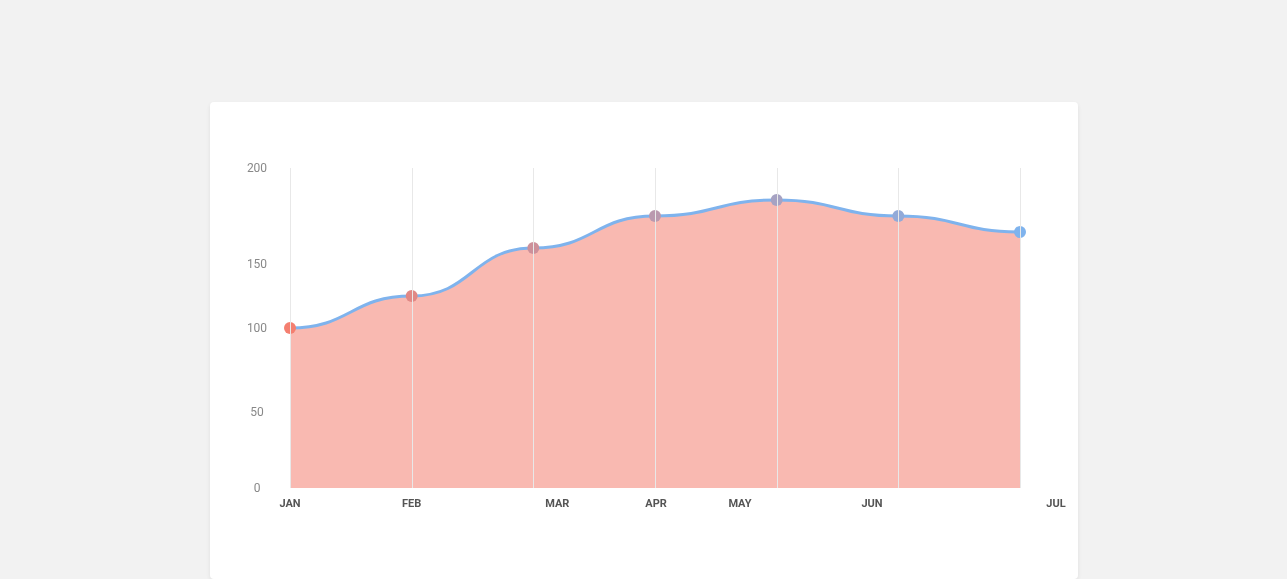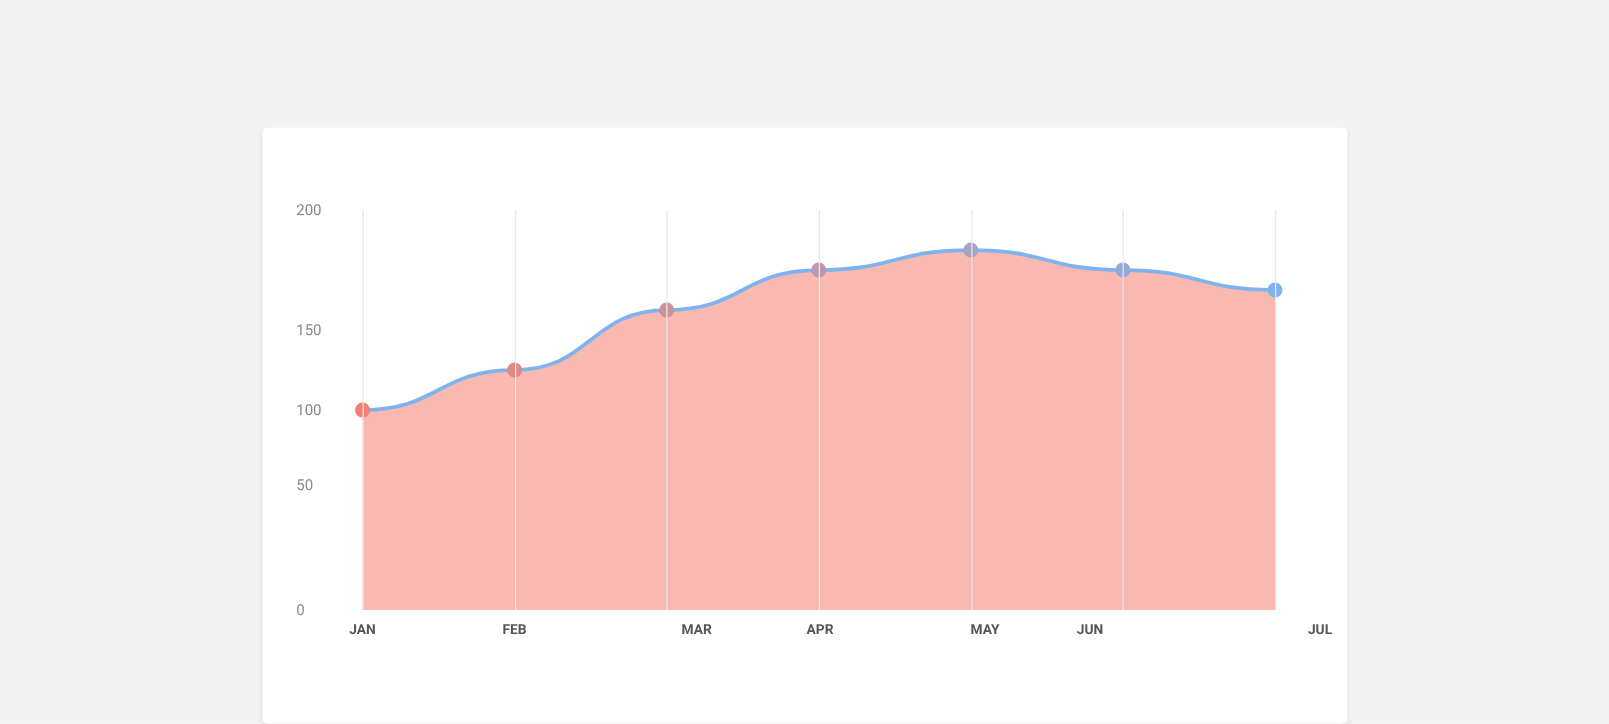--- a/index.html
+++ b/index.html
@@ -1,18 +1,18 @@
 <!DOCTYPE html>
 <html><head>
 <meta charset="utf-8">
 <style>
   html,body{margin:0;padding:0;width:1287px;height:579px;background:#f2f2f2;font-family:-apple-system,BlinkMacSystemFont,"Segoe UI",Roboto,Arial,sans-serif;}
   .card{position:absolute;left:210px;top:102px;width:868px;height:477px;background:#ffffff;border-radius:4px;box-shadow:0 2px 4px rgba(0,0,0,0.08);}
   .grid-line{position:absolute;top:0;width:1px;height:320px;background:#e8e8e8;}
-  .y-tick{position:absolute;right:1010px;font-size:12px;color:#888;text-align:left;width:40px;transform:translateY(-50%);}
+  .y-tick{position:absolute;right:1010px;font-size:12px;color:#888;text-align:center;width:40px;transform:translateY(-50%);}
   .x-tick{position:absolute;top:497px;font-size:11px;color:#555;font-weight:700;transform:translateX(-50%);}
   svg.chart-svg{position:absolute;left:290px;top:168px;width:730px;height:320px;overflow:visible;}
 </style>
 </head>
 <body>
 
 <div class="card">
   
 </div>
 
@@ -42,22 +42,22 @@
 
 <div class="grid-line" style="left: 290px; top: 168px;"></div>
 <div class="x-tick" style="left: 290px;">JAN</div>
 <div class="grid-line" style="left: 411.667px; top: 168px;"></div>
 <div class="x-tick" style="left: 411.667px;">FEB</div>
 <div class="grid-line" style="left: 533.333px; top: 168px;"></div>
 <div class="x-tick" style="left: 533.333px; margin-left: 24px;">MAR</div>
 <div class="grid-line" style="left: 655px; top: 168px;"></div>
 <div class="x-tick" style="left: 656px;">APR</div>
 <div class="grid-line" style="left: 776.667px; top: 168px;"></div>
-<div class="x-tick" style="left: 788px; text-align: center;">MAY</div>
+<div class="x-tick" style="left: 740px; text-align: center;">MAY</div>
 <div class="grid-line" style="left: 898.333px; top: 168px;"></div>
 <div class="x-tick" style="left: 872px;">JUN</div>
 <div class="grid-line" style="left: 1020px; top: 168px;"></div>
 <div class="x-tick" style="left: 1056px;">JUL</div>
 <div class="y-tick" style="top: 488px;">0</div>
-<div class="y-tick" style="top: 388px;">50</div>
+<div class="y-tick" style="top: 412px;">50</div>
 <div class="y-tick" style="top: 328px;">100</div>
 <div class="y-tick" style="top: 264px;">150</div>
 <div class="y-tick" style="top: 168px;">200</div>
 
 </body></html>

